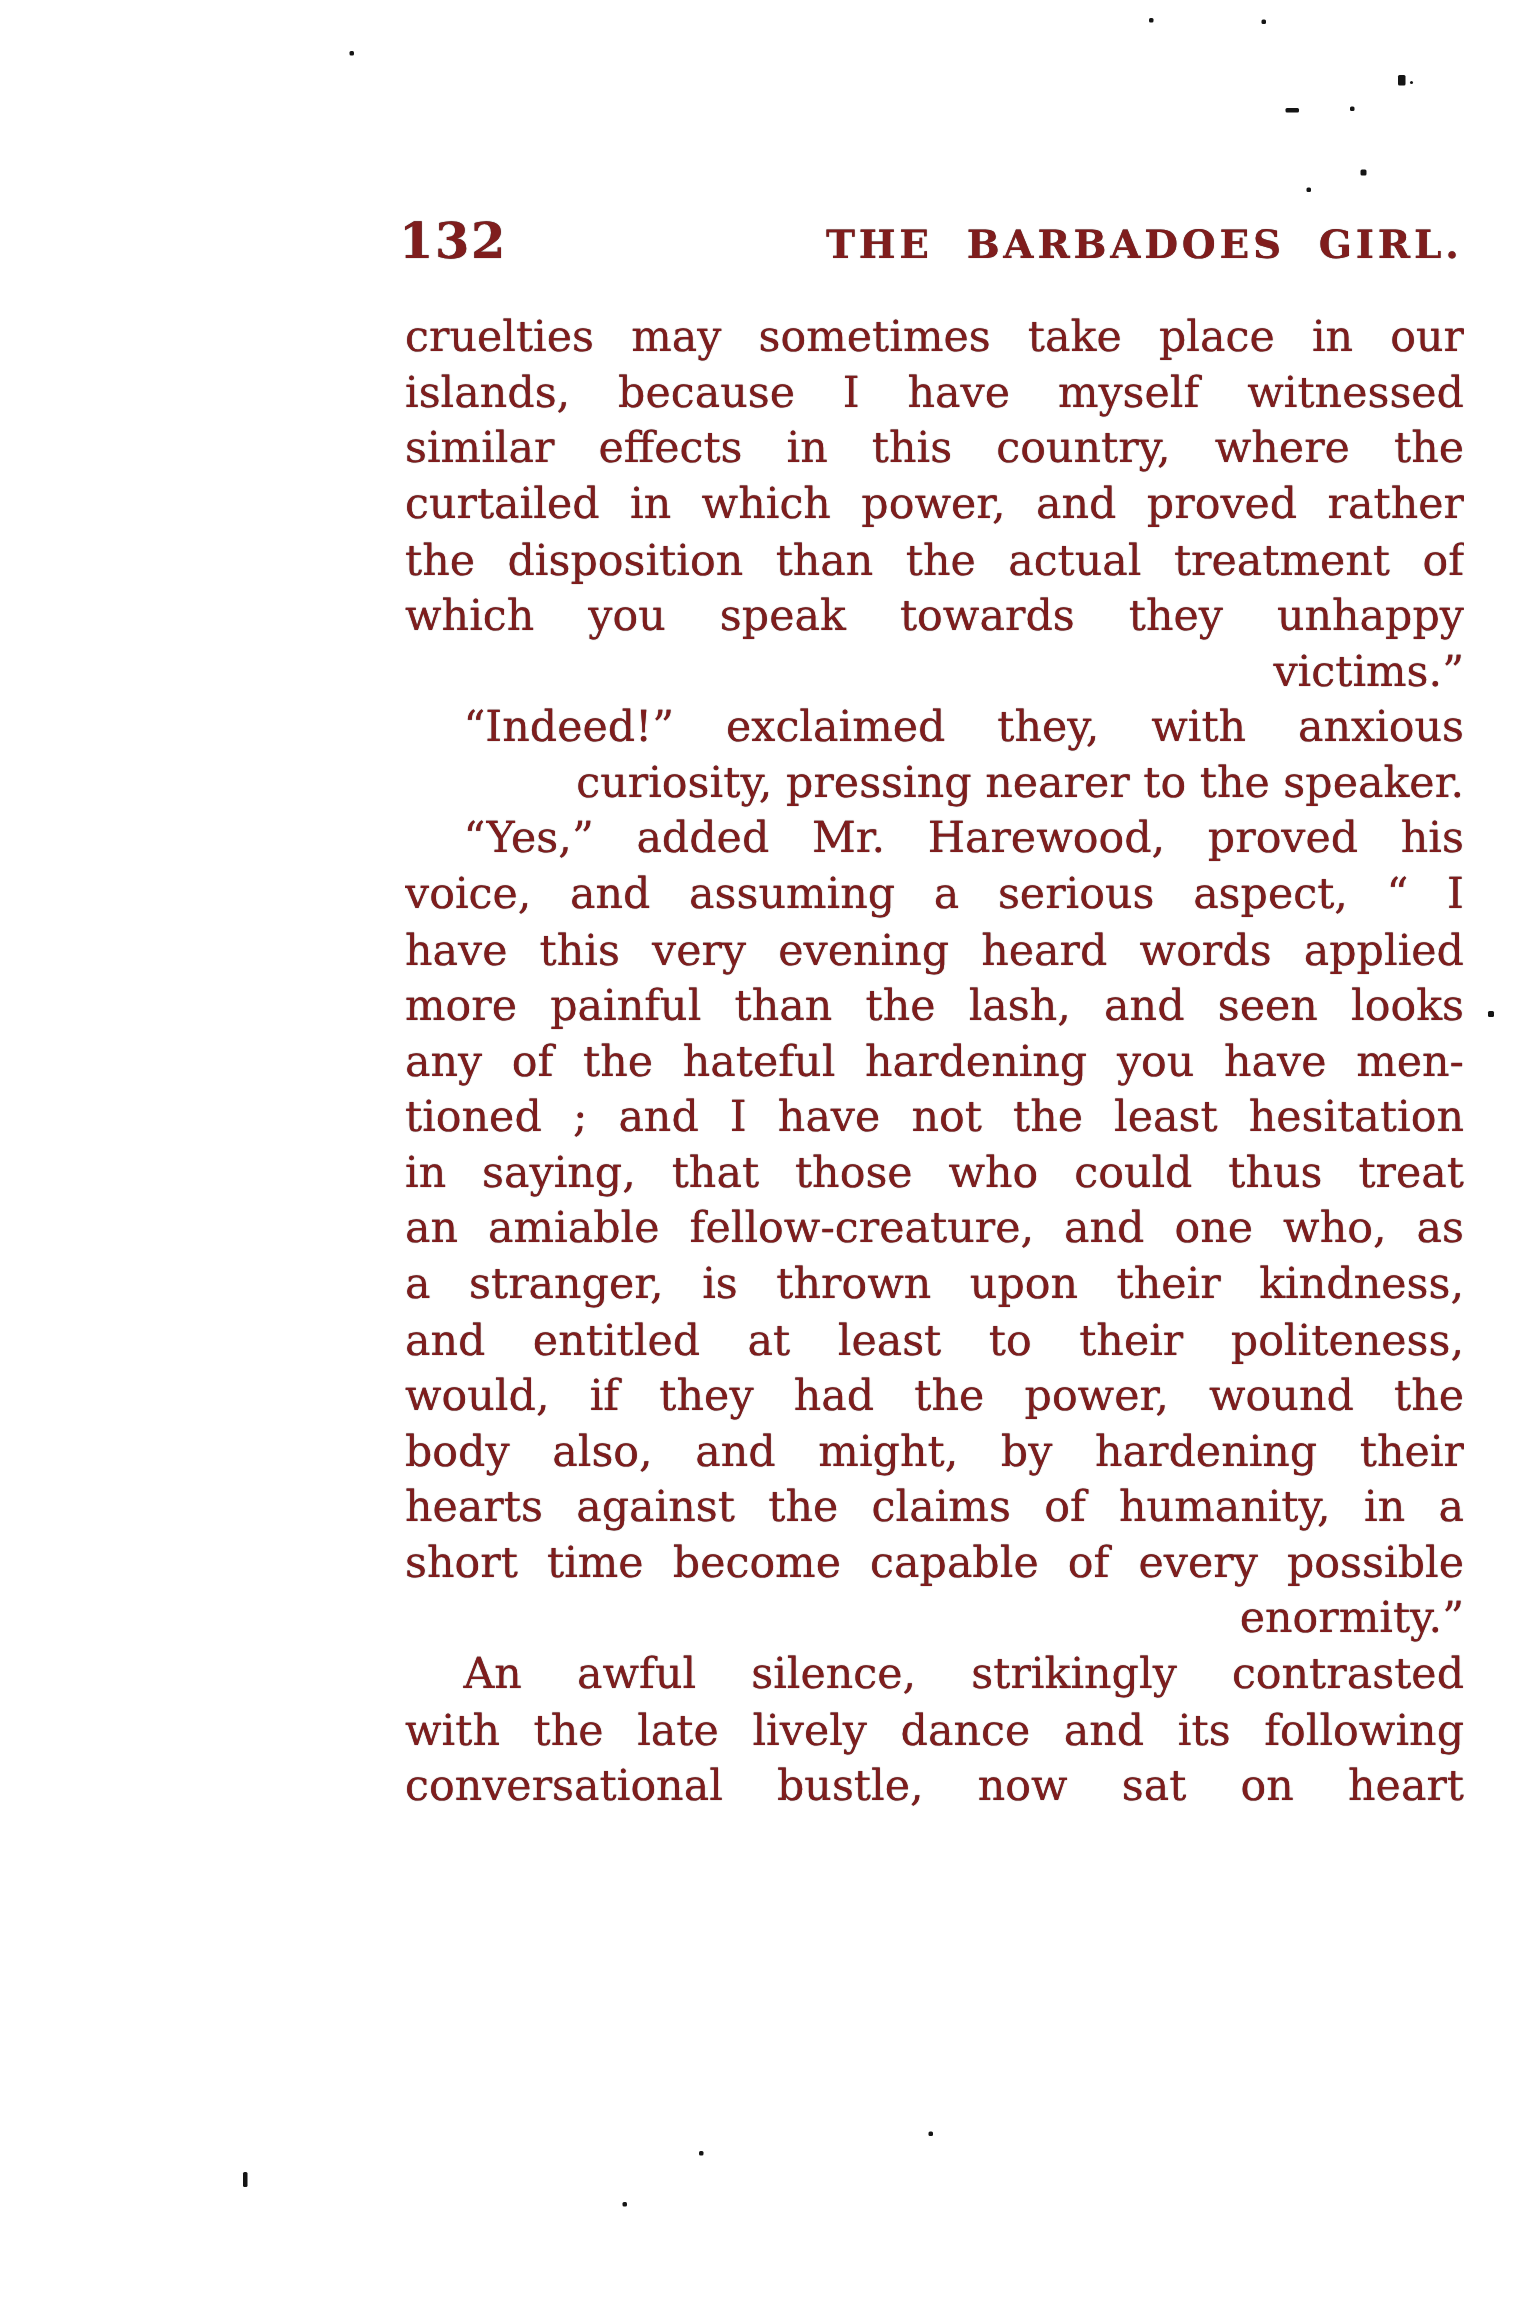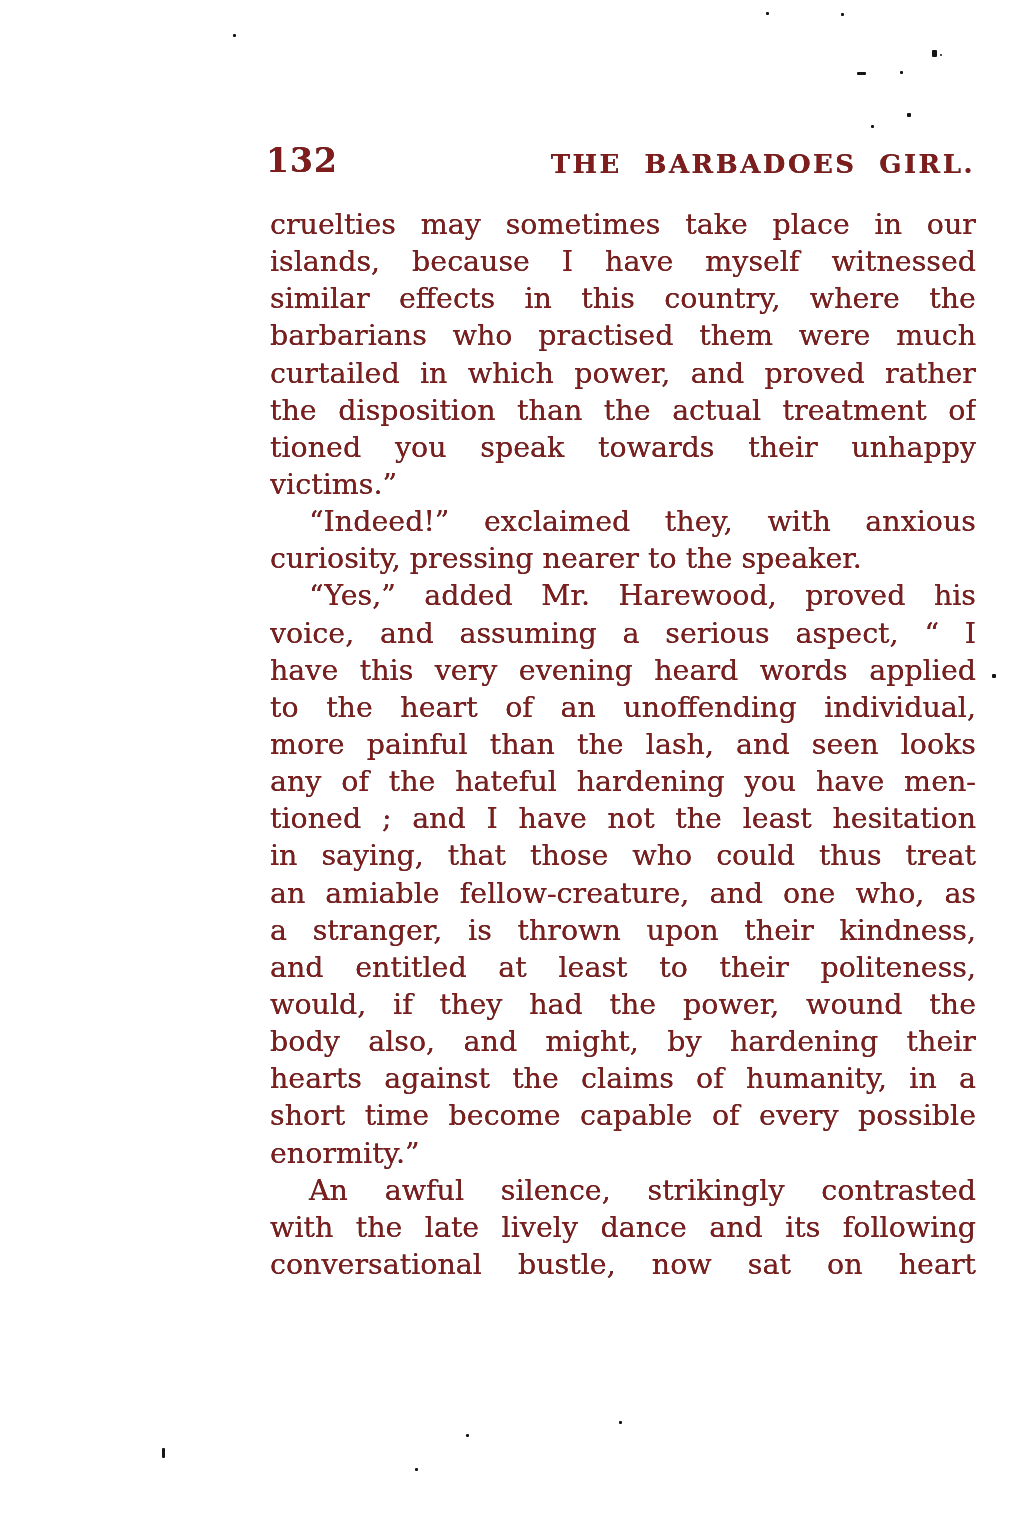--- a/index.html
+++ b/index.html
@@ -44,21 +44,21 @@
     left: 241px;
     top: 206px;
     width: 706px;
     font-size: 28.5px;
     line-height: 37.15px;
     text-shadow: 0 0 0.6px rgba(0,0,0,0.8);
   }
   .textline {
     height: 37.15px;
     overflow: hidden;
-    text-align: left;
+    text-align: right;
   }
   .textline.j {
     text-align: justify;
     text-align-last: justify;
   }
   .textline.indent {
     text-indent: 39px;
   }
   .speck {
     position: absolute;
@@ -69,31 +69,29 @@
 </head>
 <body>
 
 <div class="page">
   <div class="page-number">132</div>
   <div class="running-title">THE BARBADOES GIRL.</div>
   <div class="page-body">
       <div class="textline j">cruelties may sometimes take place in our</div>
       <div class="textline j">islands, because I have myself witnessed</div>
       <div class="textline j">similar effects in this country, where the</div>
-      <div class="textline j">barbarians who practised them were much</div>
       <div class="textline j">curtailed in which power, and proved rather</div>
       <div class="textline j">the disposition than the actual treatment of</div>
-      <div class="textline j">tioned you speak towards their unhappy</div>
+      <div class="textline j">which you speak towards they unhappy</div>
       <div class="textline">victims.”</div>
       <div class="textline j indent">“Indeed!” exclaimed they, with anxious</div>
       <div class="textline">curiosity, pressing nearer to the speaker.</div>
       <div class="textline j indent">“Yes,” added Mr. Harewood, proved his</div>
       <div class="textline j">voice, and assuming a serious aspect, “ I</div>
       <div class="textline j">have this very evening heard words applied</div>
-      <div class="textline j">to the heart of an unoffending individual,</div>
       <div class="textline j">more painful than the lash, and seen looks</div>
       <div class="textline j">any of the hateful hardening you have men-</div>
       <div class="textline j">tioned ; and I have not the least hesitation</div>
       <div class="textline j">in saying, that those who could thus treat</div>
       <div class="textline j">an amiable fellow-creature, and one who, as</div>
       <div class="textline j">a stranger, is thrown upon their kindness,</div>
       <div class="textline j">and entitled at least to their politeness,</div>
       <div class="textline j">would, if they had the power, wound the</div>
       <div class="textline j">body also, and might, by hardening their</div>
       <div class="textline j">hearts against the claims of humanity, in a</div>

